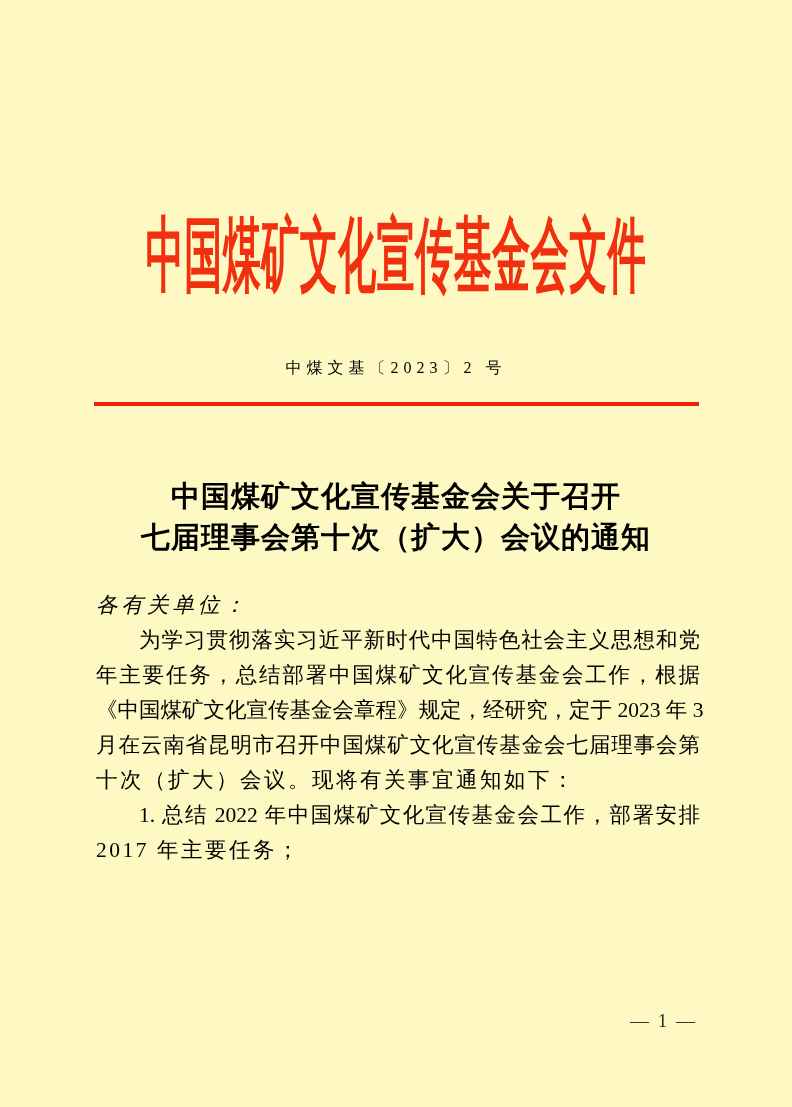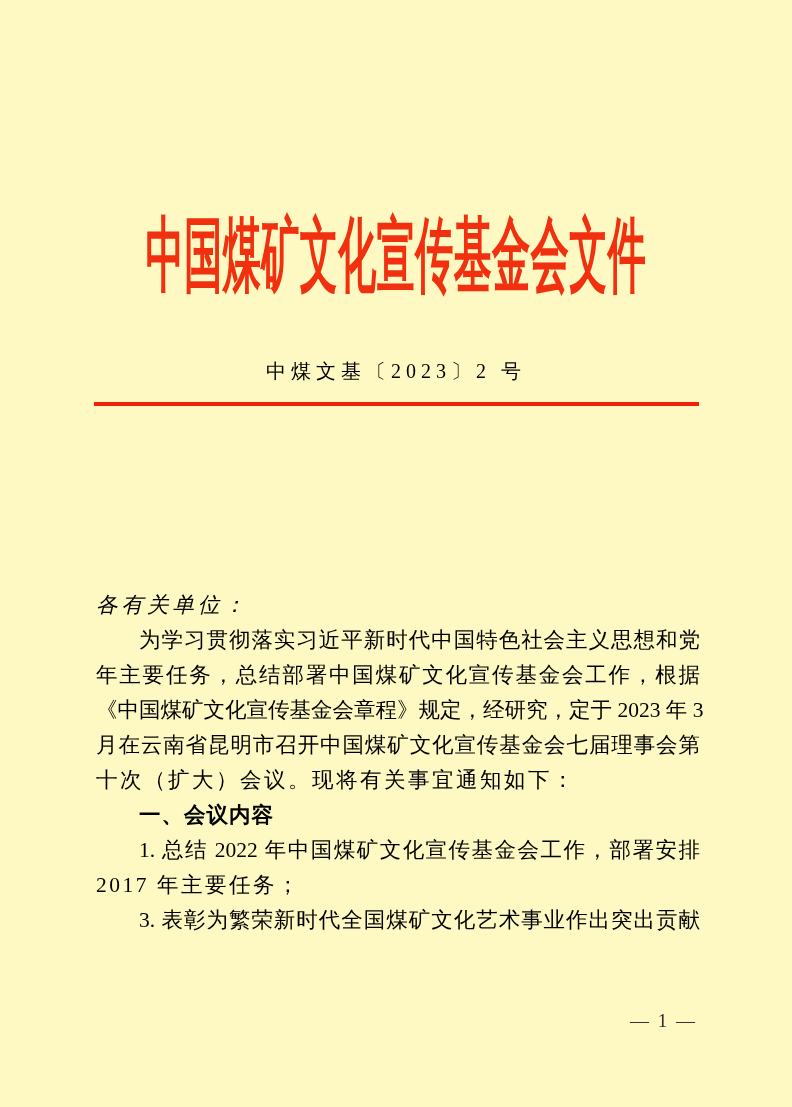--- a/index.html
+++ b/index.html
@@ -24,21 +24,21 @@
     font-weight:bold;
     color:#f0300f;
     letter-spacing:0.5px;
     transform:scaleY(2.15);
     transform-origin:50% 50%;
   }
   
   .doc-number{
     position:absolute; top:358px; left:0; right:0;
     text-align:center;
-    font-size:20px;
+    font-size:16px;
     letter-spacing:5px;
     white-space:nowrap;
   }
   
   .red-rule{
     position:absolute; top:402px; left:94px;
     width:605px; height:4px;
     background:#ee2209;
   }
   
@@ -85,29 +85,31 @@
 <div class="page">
 
   <div class="red-header">
     <span class="stretch">中国煤矿文化宣传基金会文件</span>
   </div>
 
   <div class="doc-number">中煤文基〔2023〕2 号</div>
 
   <div class="red-rule"></div>
 
+  <div class="doc-title">
+    <div>中国煤矿文化宣传基金会关于召开</div>
+    <div>七届理事会第十次（扩大）会议的通知</div>
+  </div>
 
   <div class="doc-body">
     <div class="bline sp4">各有关单位：</div>
     <div class="bline indent j">为学习贯彻落实习近平新时代中国特色社会主义思想和党</div>
     <div class="bline j">年主要任务，总结部署中国煤矿文化宣传基金会工作，根据</div>
     <div class="bline j">《中国煤矿文化宣传基金会章程》规定，经研究，定于 2023 年 3</div>
     <div class="bline j">月在云南省昆明市召开中国煤矿文化宣传基金会七届理事会第</div>
     <div class="bline sp25">十次（扩大）会议。现将有关事宜通知如下：</div>
-    <div class="bline indent b sp1">一、会议内容</div>
     <div class="bline indent j">1. 总结 2022 年中国煤矿文化宣传基金会工作，部署安排</div>
     <div class="bline sp25">2017 年主要任务；</div>
-    <div class="bline indent j">3. 表彰为繁荣新时代全国煤矿文化艺术事业作出突出贡献</div>
   </div>
 
   <div class="page-num">— 1 —</div>
 
 </div>
 
 </body></html>

